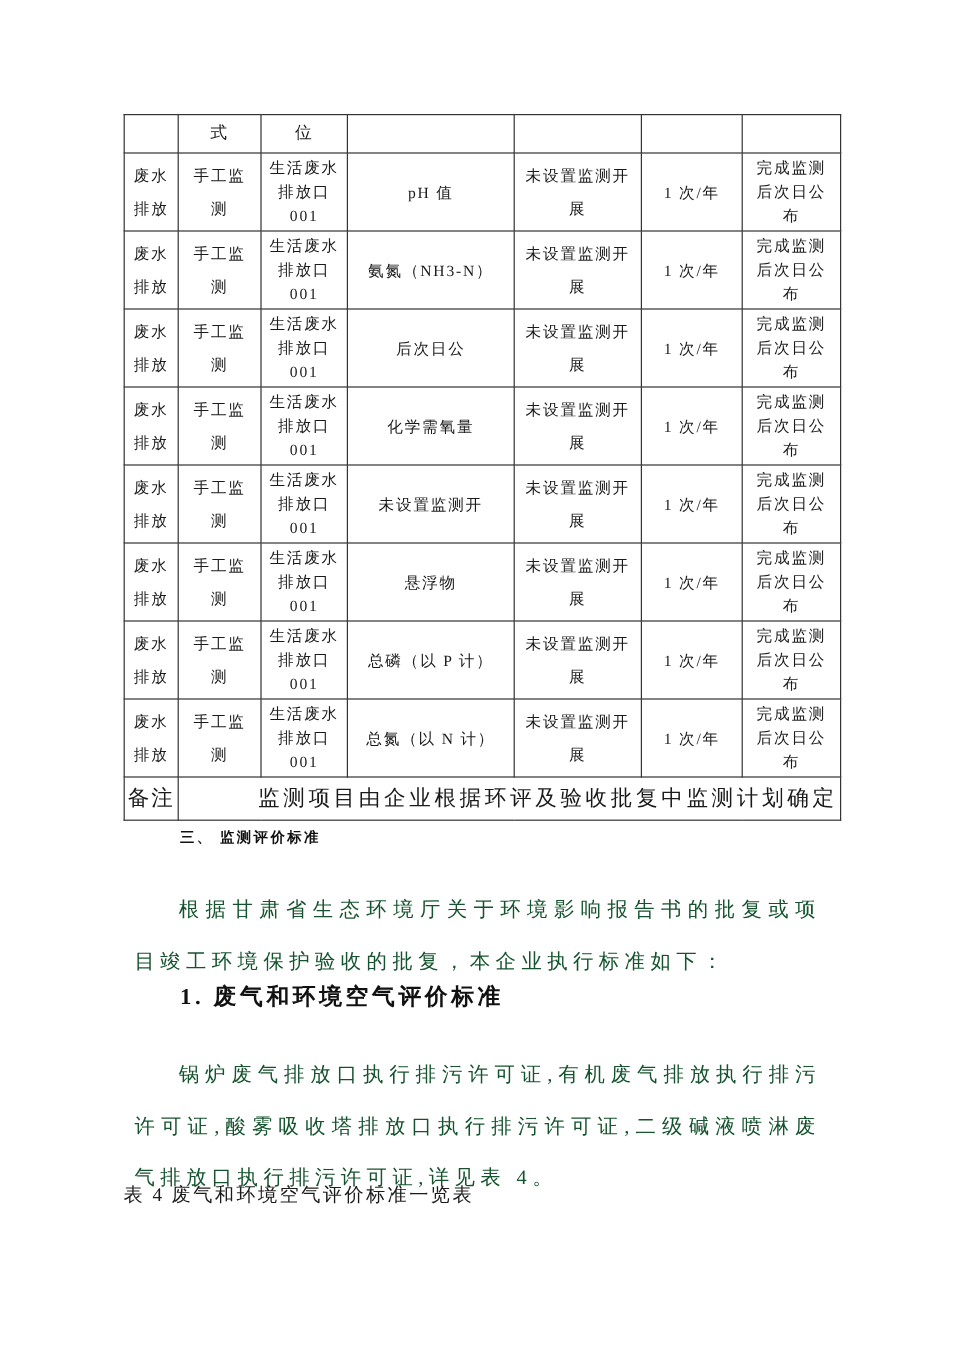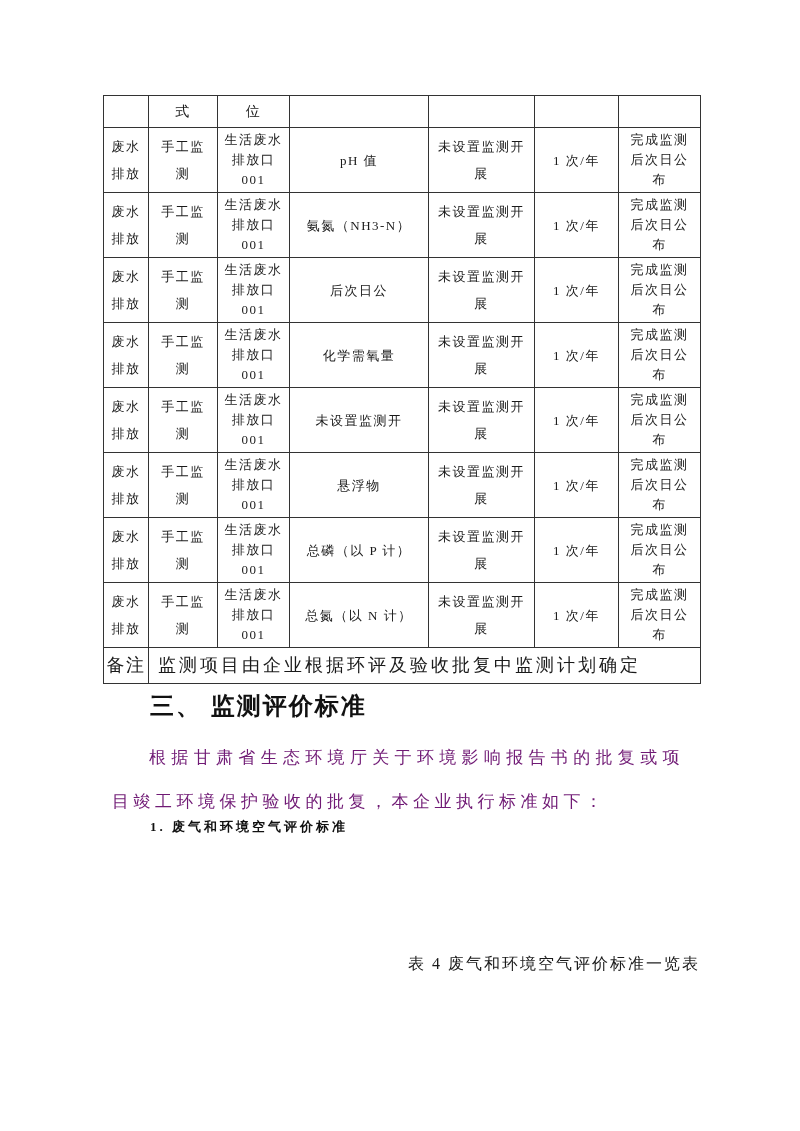--- a/index.html
+++ b/index.html
@@ -18,45 +18,45 @@
     border:1px solid #333333;
     text-align:center; vertical-align:middle;
     font-size:13px; letter-spacing:1.5px; line-height:27px;
     white-space:pre-line; padding:1px 2px; overflow:hidden;
   }
   .hdr-row td { height:29px; line-height:22px; font-size:14px; }
   .body-row td { height:62px;font-family:Liberation Serif, serif; }
   .mtable td.tight { line-height:20px;margin-left:33px; }
   .remark-row td { height:33px; font-size:18px; }
   .remark-row td.remark-text {
-    text-align:left; padding-left:9px; letter-spacing:3px; white-space:nowrap;
+    text-align:right; padding-left:9px; letter-spacing:3px; white-space:nowrap;
   }
 
   
   .h1 {
     position:absolute; left:150px; top:690px;
     font-family:"Liberation Sans","DejaVu Sans",sans-serif;
-    font-weight:bold; font-size:24px; letter-spacing:2px; white-space:pre;
+    font-weight:bold; font-size:12px; letter-spacing:2px; white-space:pre;
     color:#111111;
   }
   .para {
     position:absolute; left:112px; width:572px;
     font-size:17px; letter-spacing:4.5px; line-height:44px;
-    text-align:justify; text-indent:37px; color:#701a75;
+    text-align:justify; text-indent:37px; color:#14532d;
   }
   .para-1 { top:719px; }
   .h2 {
     position:absolute; left:150px; top:818px;
-    font-weight:bold; font-size:13px; letter-spacing:3px; white-space:pre;
+    font-weight:bold; font-size:19px; letter-spacing:3px; white-space:pre;
     color:#111111;
   }
   .para-2 { top:857px; line-height:43px; }
   .caption {
-    position:absolute; left:103px; top:954px; width:597px;
-    text-align:right; font-size:16px; letter-spacing:2px; color:#1a1a1a;
+    position:absolute; left:103px; top:986px; width:597px;
+    text-align:left; font-size:16px; letter-spacing:2px; color:#1a1a1a;
   }
 </style>
 </head>
 <body>
 
 <div class="page">
 
   <table class="mtable">
     <colgroup>
       <col style="width:45px">
@@ -212,15 +212,16 @@
       <tr class="remark-row">
         <td>备注</td>
         <td colspan="6" class="remark-text">监测项目由企业根据环评及验收批复中监测计划确定</td>
       </tr>
     </tbody>
   </table>
 
   <div class="h1">三、 监测评价标准</div>
   <p class="para para-1">根据甘肃省生态环境厅关于环境影响报告书的批复或项目竣工环境保护验收的批复，本企业执行标准如下：</p>
   <div class="h2">1. 废气和环境空气评价标准</div>
+  <p class="para para-2">锅炉废气排放口执行排污许可证,有机废气排放执行排污许可证,酸雾吸收塔排放口执行排污许可证,二级碱液喷淋废气排放口执行排污许可证,详见表 4。</p>
   <div class="caption">表 4 废气和环境空气评价标准一览表</div>
 
 </div>
 
 </body></html>

